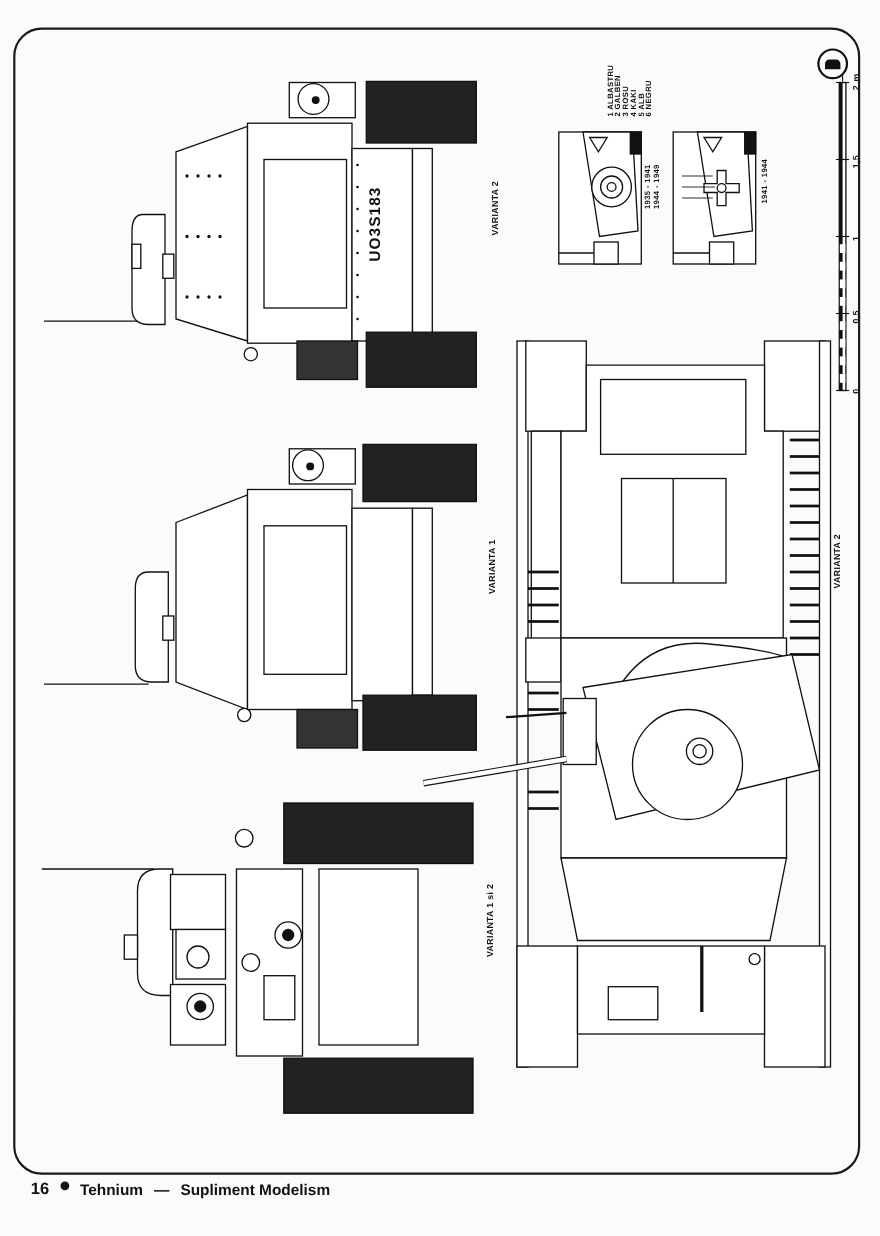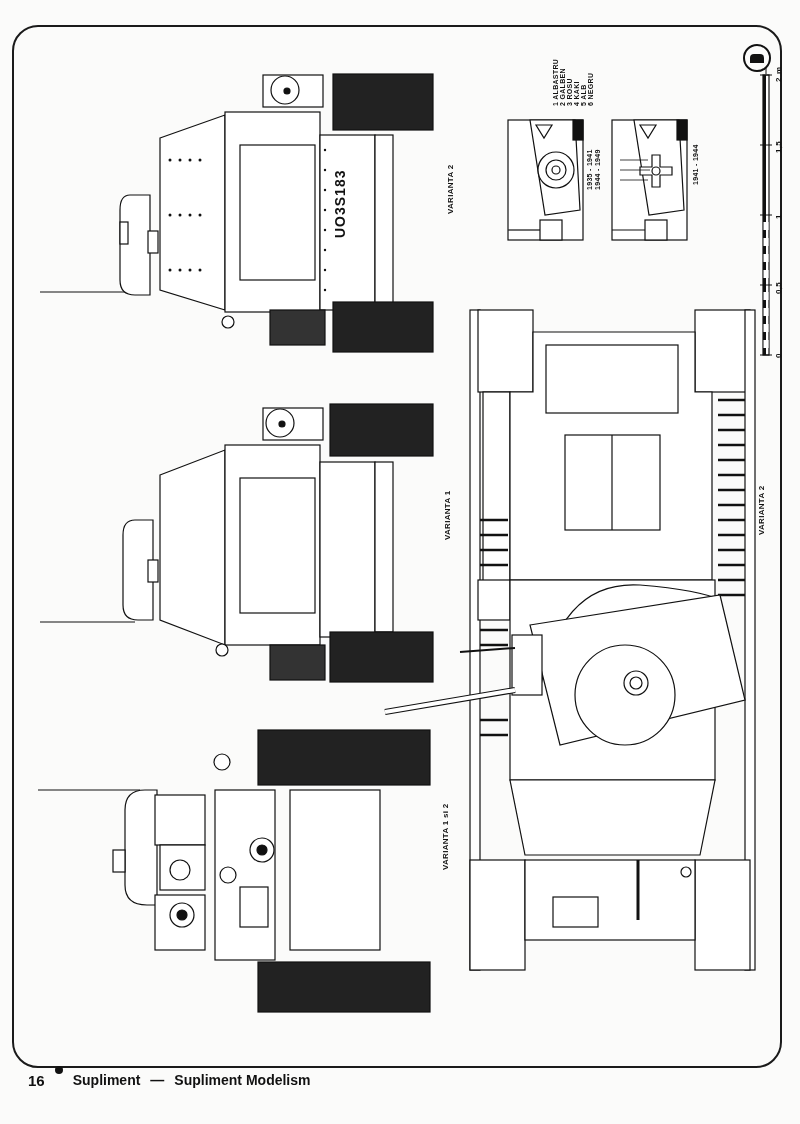--- a/index.html
+++ b/index.html
@@ -1,20 +1,20 @@
 <!DOCTYPE html>
 <html><head>
 <meta charset="utf-8">
 <style>
   html, body { margin:0; padding:0; }
   body { width:800px; height:1124px; background:#fbfbfa; position:relative; overflow:hidden; font-family:"Liberation Sans", sans-serif; color:#111; }
   .frame { position:absolute; left:12px; top:25px; width:770px; height:1043px; border:2px solid #1a1a1a; border-radius:26px; box-sizing:border-box; }
   .abs { position:absolute; }
   .rot { position:absolute; transform-origin:left top; transform:rotate(-90deg); white-space:nowrap; font-weight:bold; letter-spacing:0.3px; }
-  .footer { position:absolute; left:28px; top:1072px; font-size:14px; font-weight:bold; display:flex; align-items:flex-start; gap:10px; }
+  .footer { position:absolute; left:28px; top:1072px; font-size:14px; font-weight:bold; display:flex; align-items:center; gap:10px; }
   .footer .page { font-size:15px; }
   .footer .dot { width:8px; height:8px; background:#111; border-radius:50%; display:inline-block; margin-top:-6px; }
   svg { position:absolute; left:0; top:0; }
   .label-small { font-size:8px; }
   .legend-item { font-size:7px; font-weight:bold; }
 </style>
 </head>
 <body>
 
 <div class="frame"></div>
@@ -229,16 +229,16 @@
 <div class="rot legend-item" style="left:580px;top:106px;"><span>5</span> <span>ALB</span></div>
 <div class="rot legend-item" style="left:587px;top:106px;"><span>6</span> <span>NEGRU</span></div>
 
 <div class="rot legend-item" style="left:586px;top:190px;">1935 - 1941</div>
 <div class="rot legend-item" style="left:594px;top:190px;">1944 - 1949</div>
 <div class="rot legend-item" style="left:692px;top:185px;">1941 - 1944</div>
 
 <div class="footer">
   <span class="page">16</span>
   <span class="dot"></span>
-  <span>Supliment</span>
+  <span>Tehnium</span>
   <span>—</span>
   <span>Supliment Modelism</span>
 </div>
 
 </body></html>

